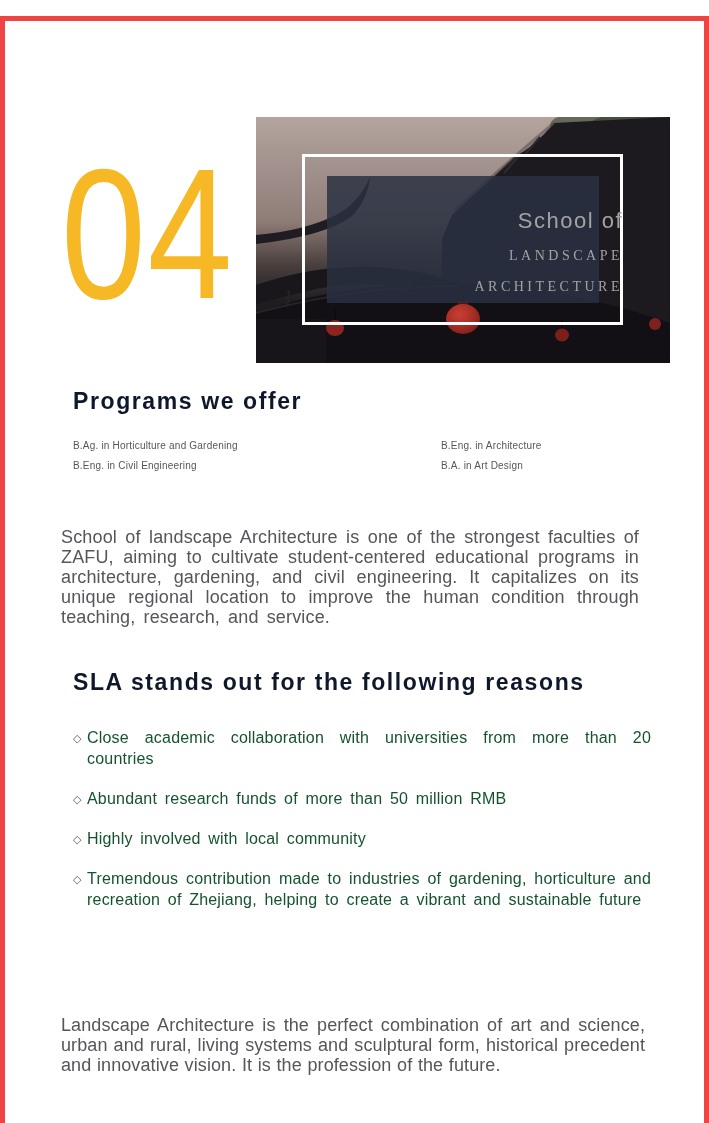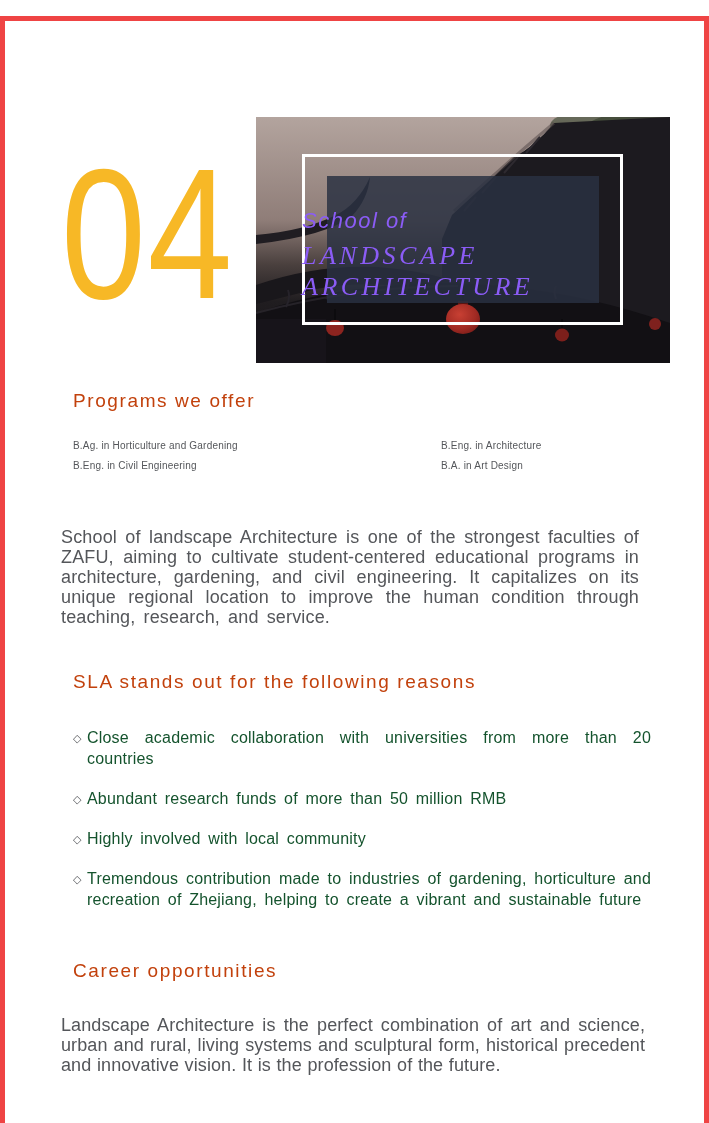--- a/index.html
+++ b/index.html
@@ -14,28 +14,28 @@
     font-size:186px;line-height:1;font-weight:400;
     color:#F7B826;letter-spacing:2px;
     transform:scaleX(0.82);transform-origin:left top;
     white-space:nowrap;
   }
   
   .hero{position:absolute;left:251px;top:96px;width:414px;height:246px;overflow:hidden;background:#17161a;}
   .hero svg{position:absolute;left:0;top:0;width:100%;height:100%;display:block;}
   .hero-overlay{position:absolute;left:71px;top:59px;width:272px;height:127px;background:rgba(42,49,65,0.84);}
   .hero-frame{position:absolute;left:46px;top:37px;width:321px;height:171px;border:3px solid #ffffff;box-sizing:border-box;}
-  .hero-text{position:absolute;left:46px;top:37px;width:321px;text-align:left;color:#8b5cf6;font-style:italic;}
+  .hero-text{position:absolute;left:46px;top:37px;width:321px;text-align:right;color:#a3a3a3;}
   .hero-overline{margin-top:54px;font-size:22px;font-weight:300;letter-spacing:1.5px;line-height:26px;}
-  .hero-title{font-family:"Liberation Serif",serif;font-size:26px;line-height:26px;letter-spacing:3.5px;margin-top:9px;}
+  .hero-title{font-family:"Liberation Serif",serif;font-size:14px;line-height:26px;letter-spacing:3.5px;margin-top:9px;}
   .hero-title.second{margin-top:5px;}
   
   .h2{
-    position:absolute;left:68px;color:#c2410c;
-    font-size:19px;font-weight:400;letter-spacing:1.6px;line-height:32px;white-space:nowrap;
+    position:absolute;left:68px;color:#0f172a;
+    font-size:23px;font-weight:700;letter-spacing:1.6px;line-height:32px;white-space:nowrap;
   }
   #h-programs{top:364px;}
   #h-reasons{top:645px;}
   #h-career{top:934px;}
   
   .prog-col{position:absolute;top:415px;color:#54565A;font-size:10px;line-height:20px;letter-spacing:0.2px;}
   #prog-col1{left:68px;}
   #prog-col2{left:436px;}
   
   .body-par{
@@ -137,17 +137,16 @@
     <div class="bullet-item">
       <span class="bullet-diamond">◇</span>
       <span class="bullet-text">Highly involved with local community</span>
     </div>
     <div class="bullet-item">
       <span class="bullet-diamond">◇</span>
       <span class="bullet-text">Tremendous contribution made to industries of gardening, horticulture and recreation of Zhejiang, helping to create a vibrant and sustainable future</span>
     </div>
   </div>
 
-  <div class="h2" id="h-career">Career opportunities</div>
 
   <p class="body-par" id="par-career">Landscape Architecture is the perfect combination of art and science, urban and rural, living systems and sculptural form, historical precedent and innovative vision. It is the profession of the future.</p>
 
 </div>
 
 </body></html>

